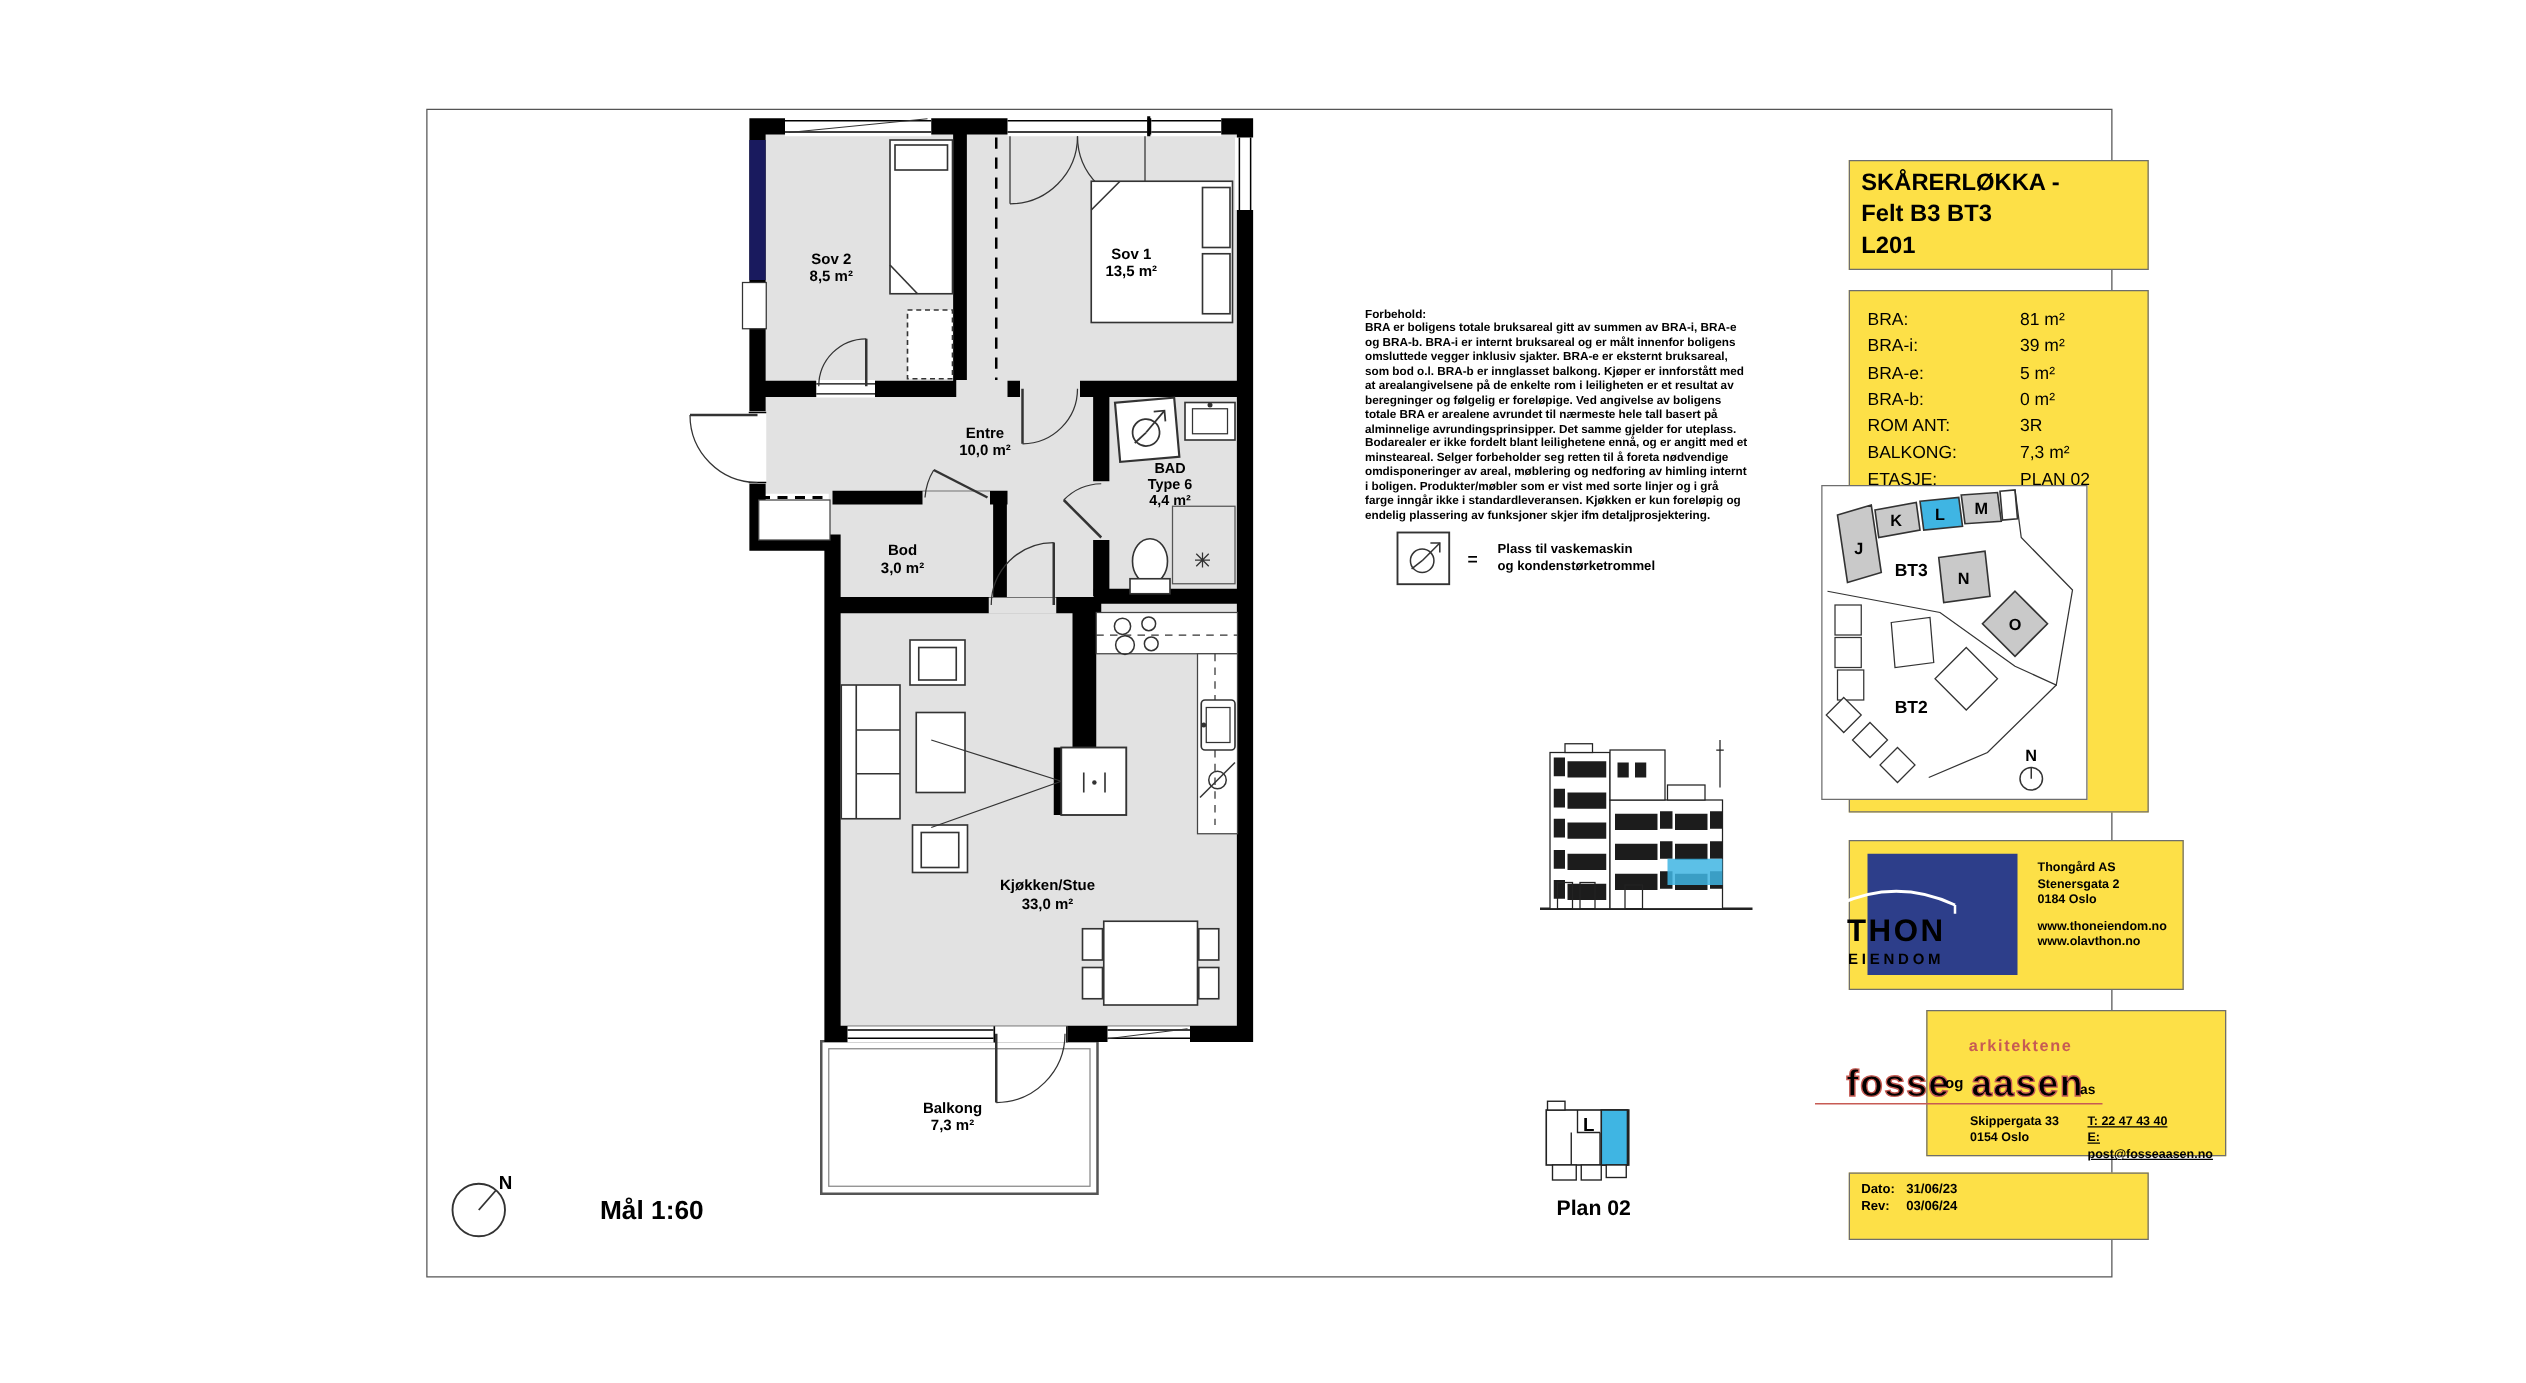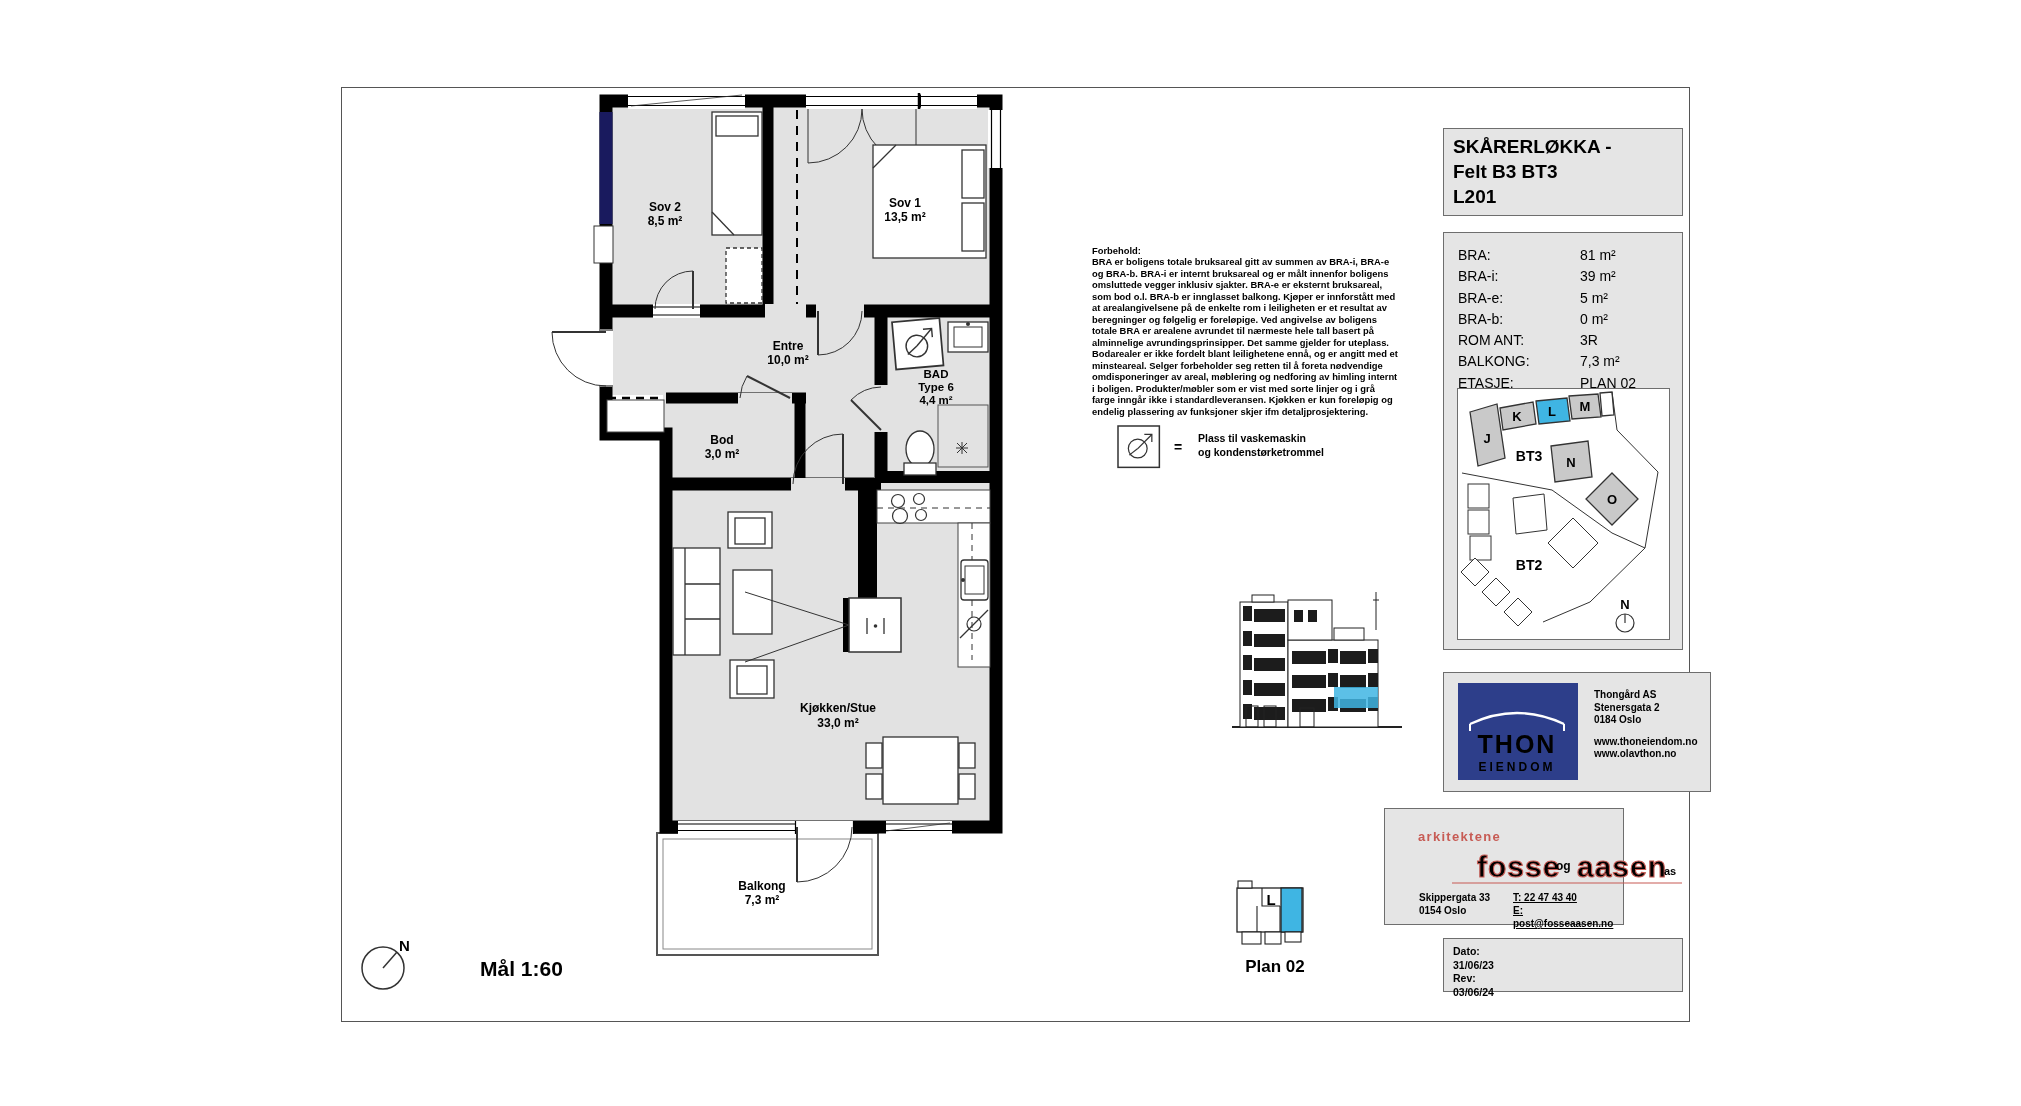--- a/index.html
+++ b/index.html
@@ -1,35 +1,35 @@
 <!DOCTYPE html>
 <html><head>
 <meta charset="utf-8">
 <style>
   html,body{margin:0;padding:0;background:#fff;width:2021px;height:1106px;overflow:hidden;
     font-family:"Liberation Sans",sans-serif;}
   .abs{position:absolute;}
-  .box{position:absolute;border:1.6px solid #6e6e6e;background:#e5e5e5;box-sizing:border-box;}
+  .box{position:absolute;border:1.6px solid #6e6e6e;background:#fde047;box-sizing:border-box;margin-left:36px;}
   #sheet-border{left:341px;top:87px;width:1347px;height:933px;border:1.6px solid #555;position:absolute;}
   #title-box{left:1443px;top:128px;width:240px;height:88px;padding:5px 9px;font-size:19px;font-weight:bold;line-height:1.32;color:#000;}
   #info-box{left:1443px;top:232px;width:240px;height:418px;}
   #info-rows{position:absolute;left:14px;top:12px;}
   .inforow{display:flex;font-size:14px;font-weight:normal;line-height:21.3px;color:#000;}
   .inforow .lb{width:122px;}
   #site-box{left:1457px;top:388px;width:211px;height:250px;border:1.6px solid #6e6e6e;position:absolute;background:#fff;}
   #thon-box{left:1443px;top:672px;width:268px;height:120px;}
   #thon-logo{position:absolute;left:14px;top:10px;width:120px;height:97px;background:#2d3e8a;}
   #thon-addr{position:absolute;left:150px;top:16px;font-size:10px;font-weight:bold;line-height:12.5px;color:#000;}
   .gap{height:9px;}
-  #arch-box{left:1384px;top:808px;width:240px;height:117px;}
+  #arch-box{left:1505px;top:808px;width:240px;height:117px;}
   #arch-tagline{position:absolute;left:33px;top:20px;font-size:13px;font-weight:bold;letter-spacing:.1em;color:#c75b54;}
   #arch-addr-l{position:absolute;left:34px;top:82px;font-size:10px;font-weight:bold;line-height:13px;color:#000;}
   #arch-addr-r{position:absolute;left:128px;top:82px;font-size:10px;font-weight:bold;line-height:13px;color:#000;text-decoration:underline;}
   #date-box{left:1443px;top:938px;width:240px;height:54px;padding:6px 0 0 9px;font-size:10.5px;font-weight:bold;line-height:13.5px;}
-  .drow{display:flex;flex-direction:column;} .drow .dl{width:36px;}
+  .drow{display:flex;} .drow .dl{width:36px;}
   #forbehold{left:1092px;top:231px;width:308px;position:absolute;font-size:9.4px;font-weight:bold;line-height:1.22;color:#000;text-align:left;margin-top:14px;}
   #scale-label{left:448px;top:957px;position:absolute;font-size:21px;font-weight:bold;color:#000;margin-left:32px;}
   #plan02-label{left:1228px;top:957px;width:94px;position:absolute;font-size:17px;font-weight:bold;text-align:center;color:#000;}
   svg text{font-family:"Liberation Sans",sans-serif;font-weight:bold;fill:#000;}
   #overlay{left:0;top:0;pointer-events:none;}
 </style>
 </head>
 <body>
 
 <div id="sheet-border"></div>

